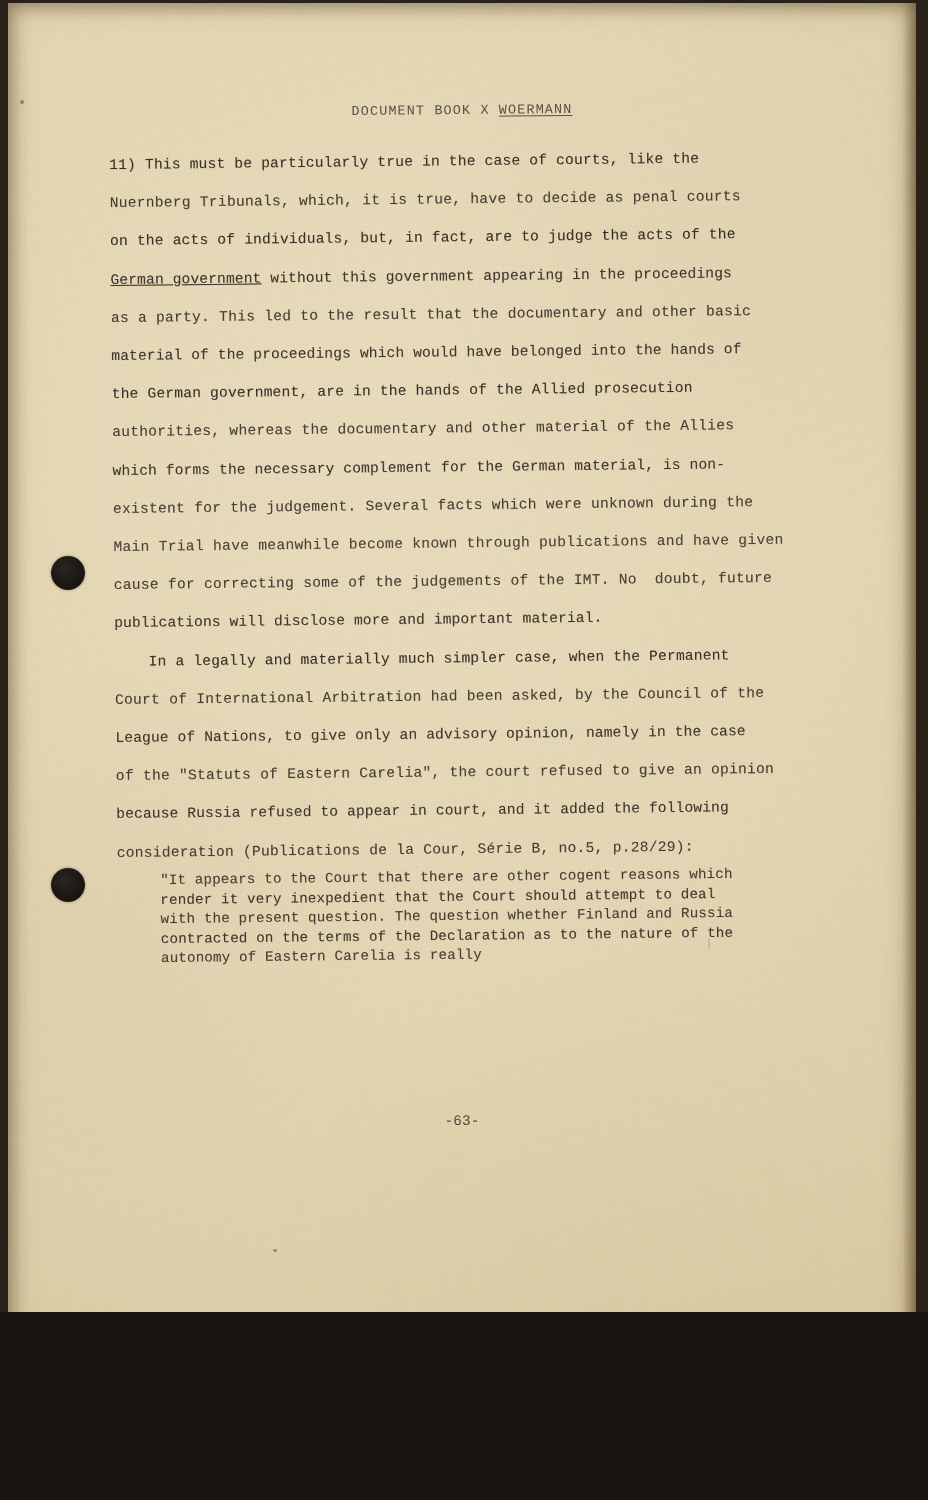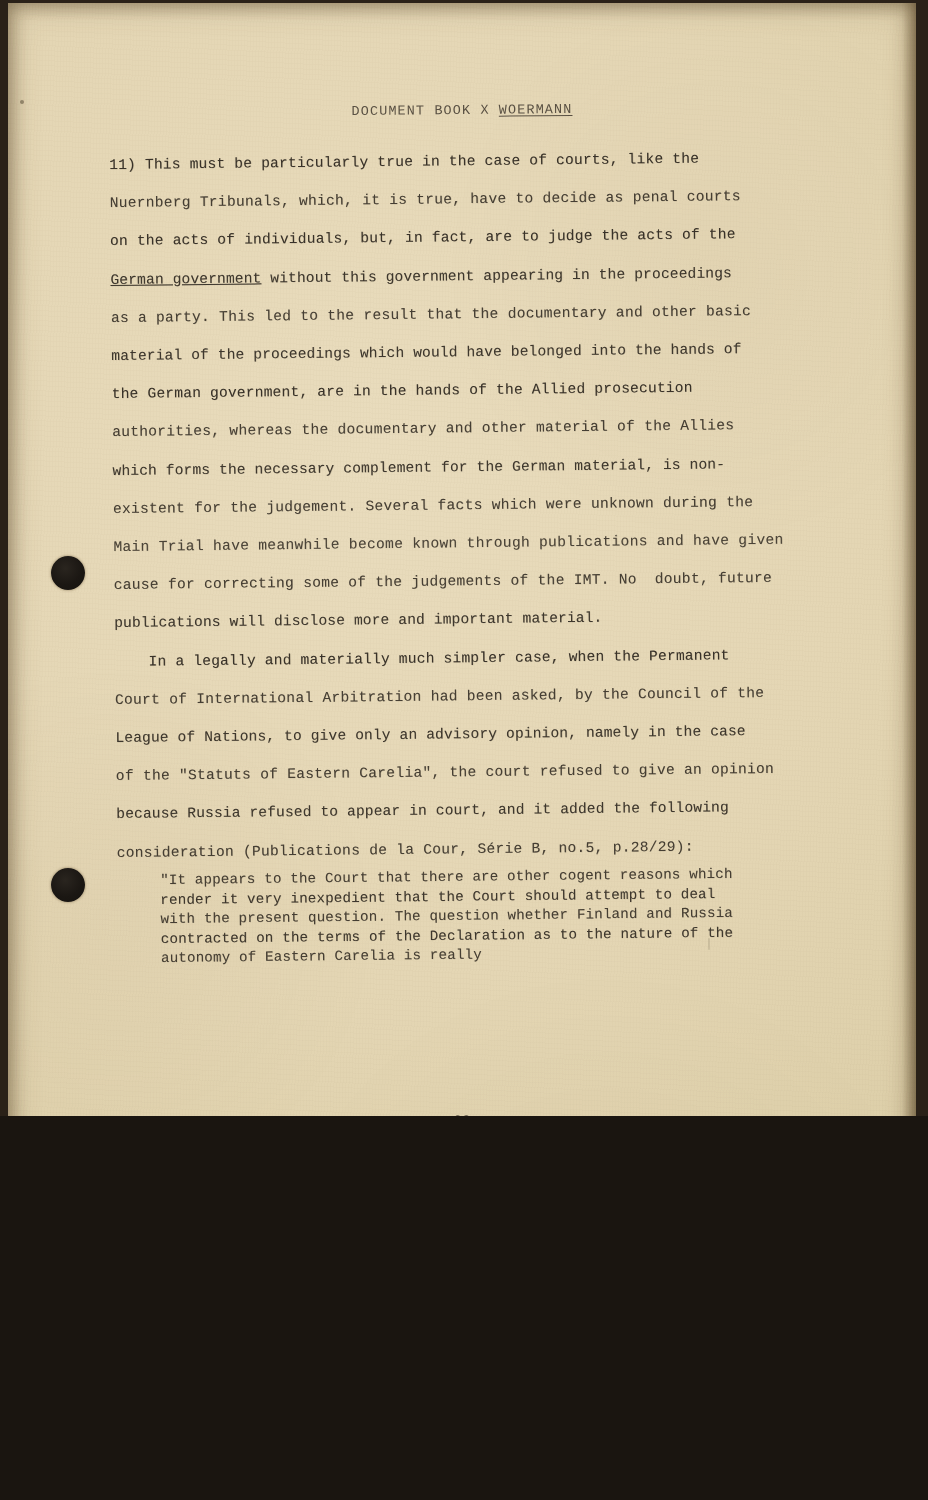--- a/index.html
+++ b/index.html
@@ -3,21 +3,21 @@
 <meta charset="utf-8">
 <style>
   html, body {
     margin: 0;
     padding: 0;
     background: #1a1510;
   }
   .scan {
     position: relative;
     width: 928px;
-    height: 1116px;
+    height: 1312px;
     overflow: hidden;
     background: #2a2118;
     font-family: "Liberation Mono", "DejaVu Sans Mono", monospace;
   }
   
   .paper {
     position: absolute;
     left: 8px;
     top: 3px;
     width: 908px;

